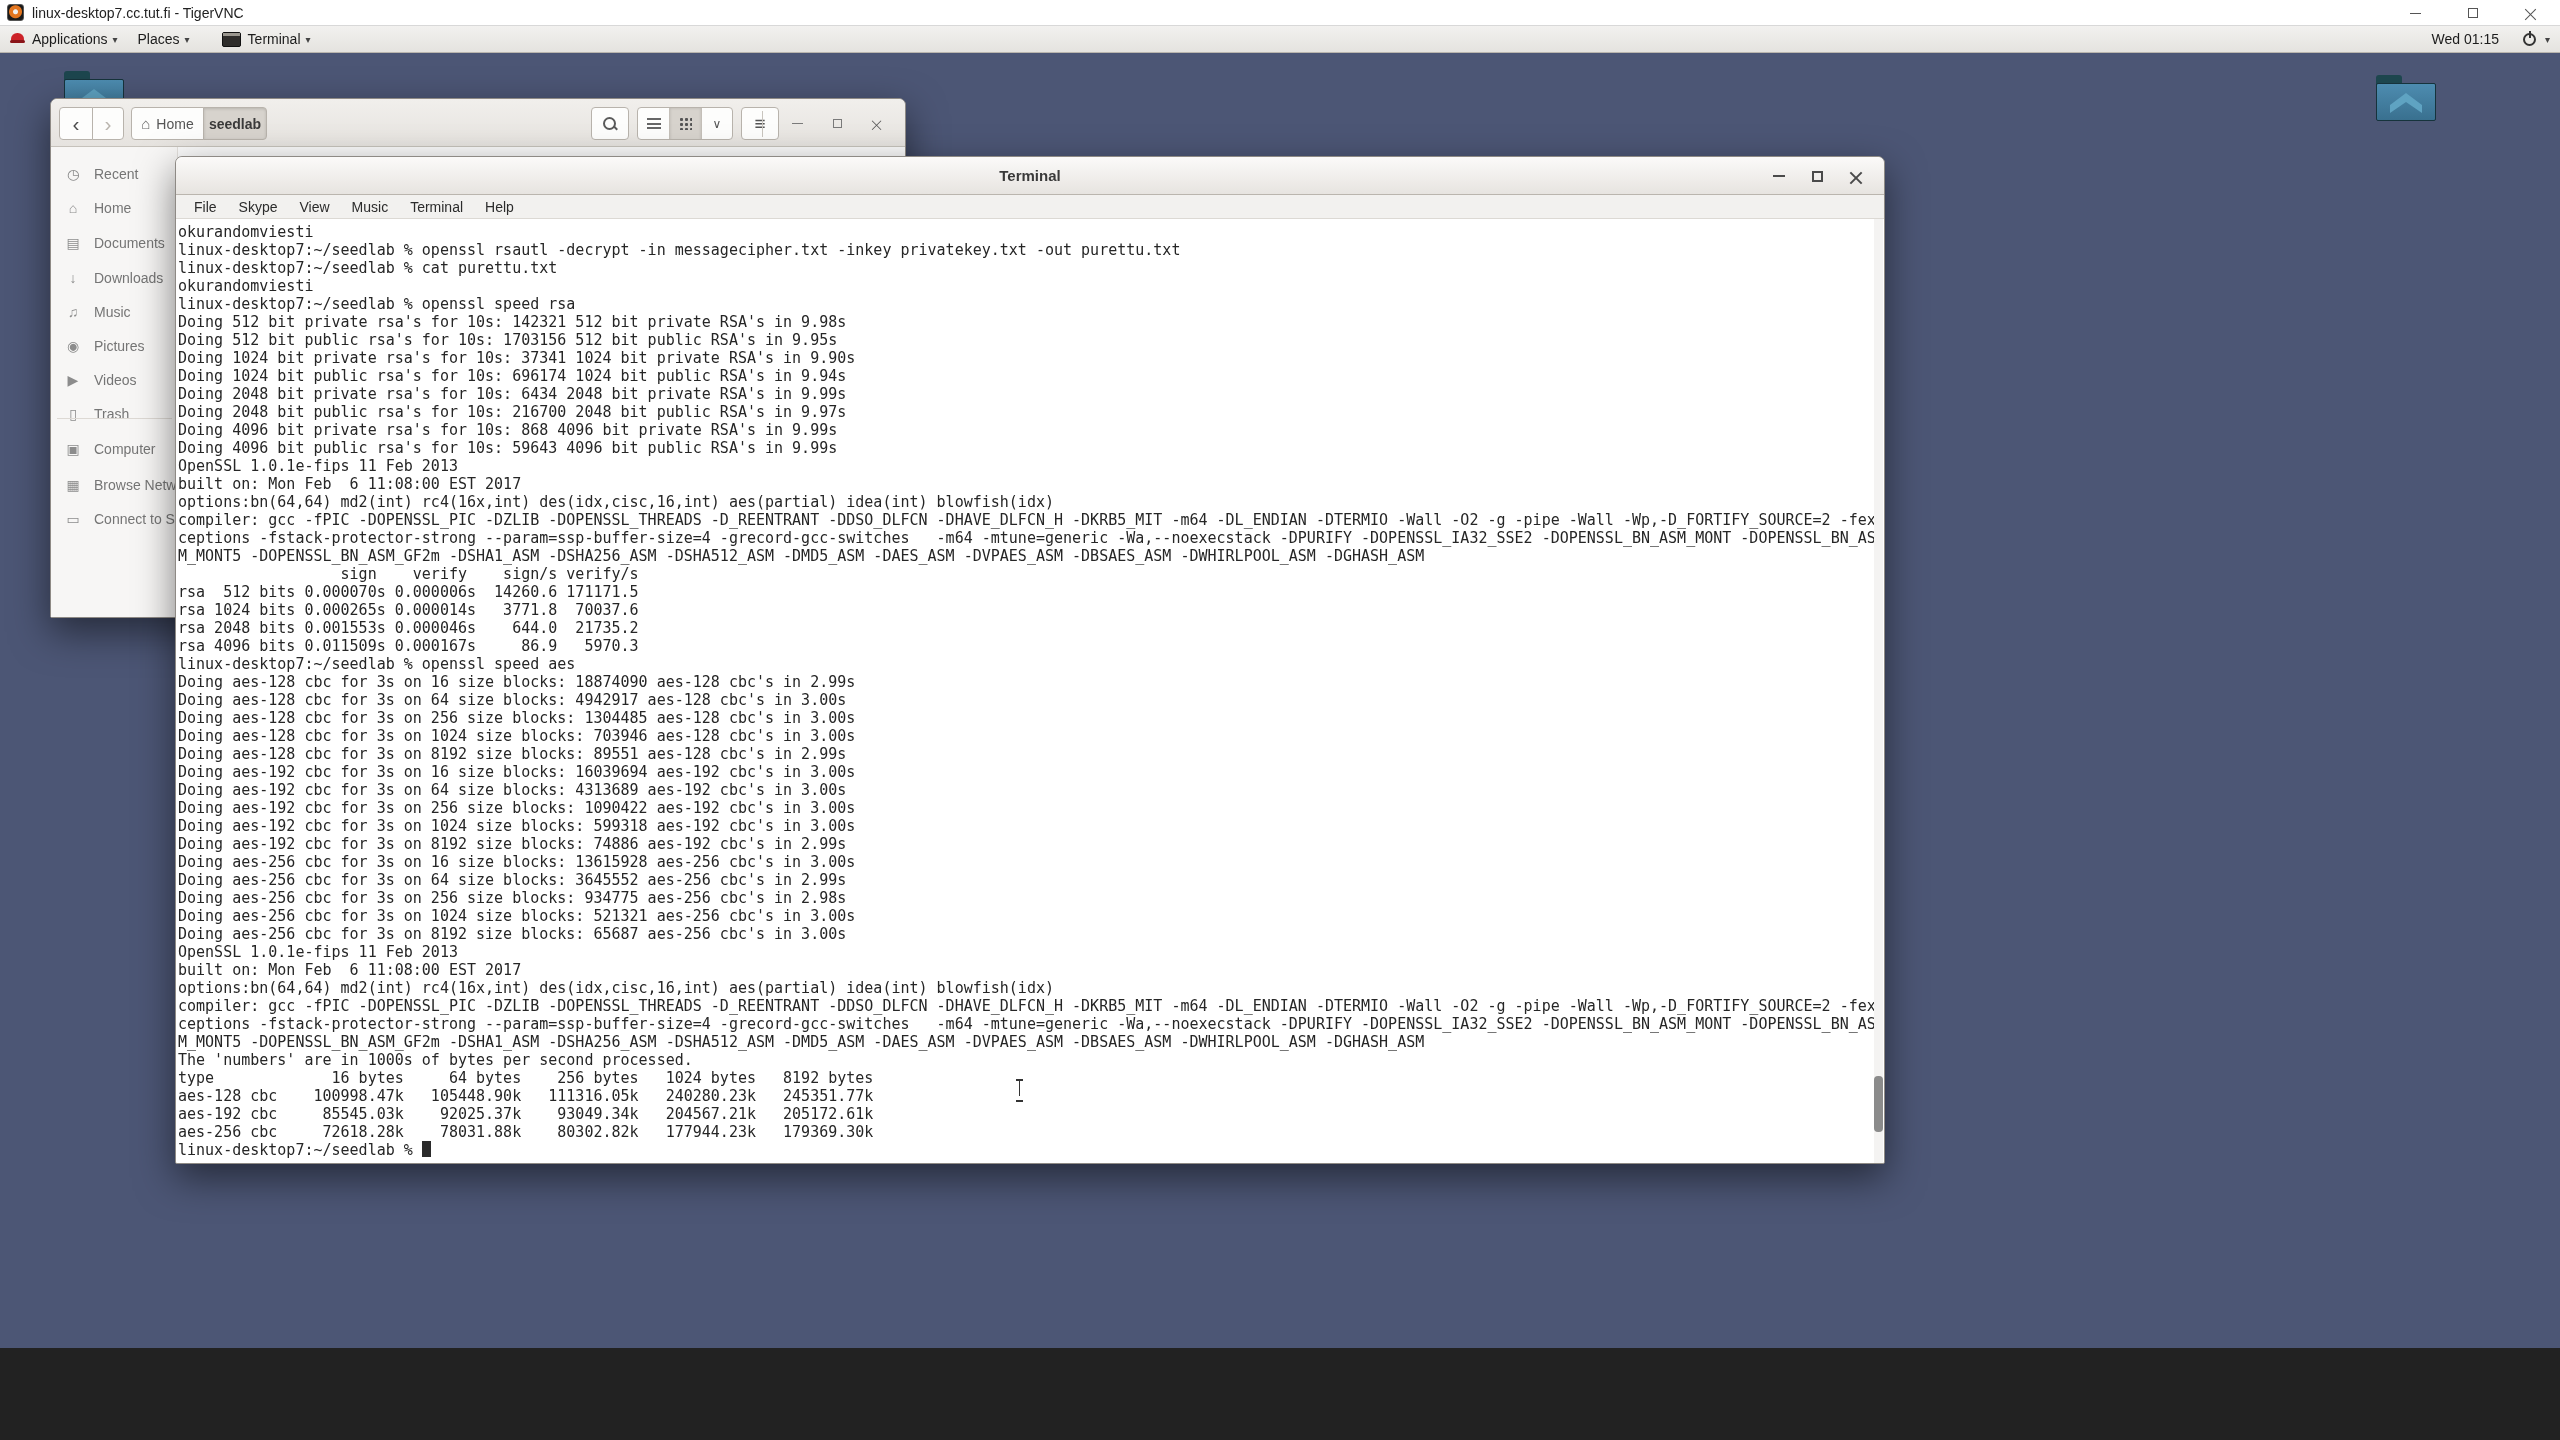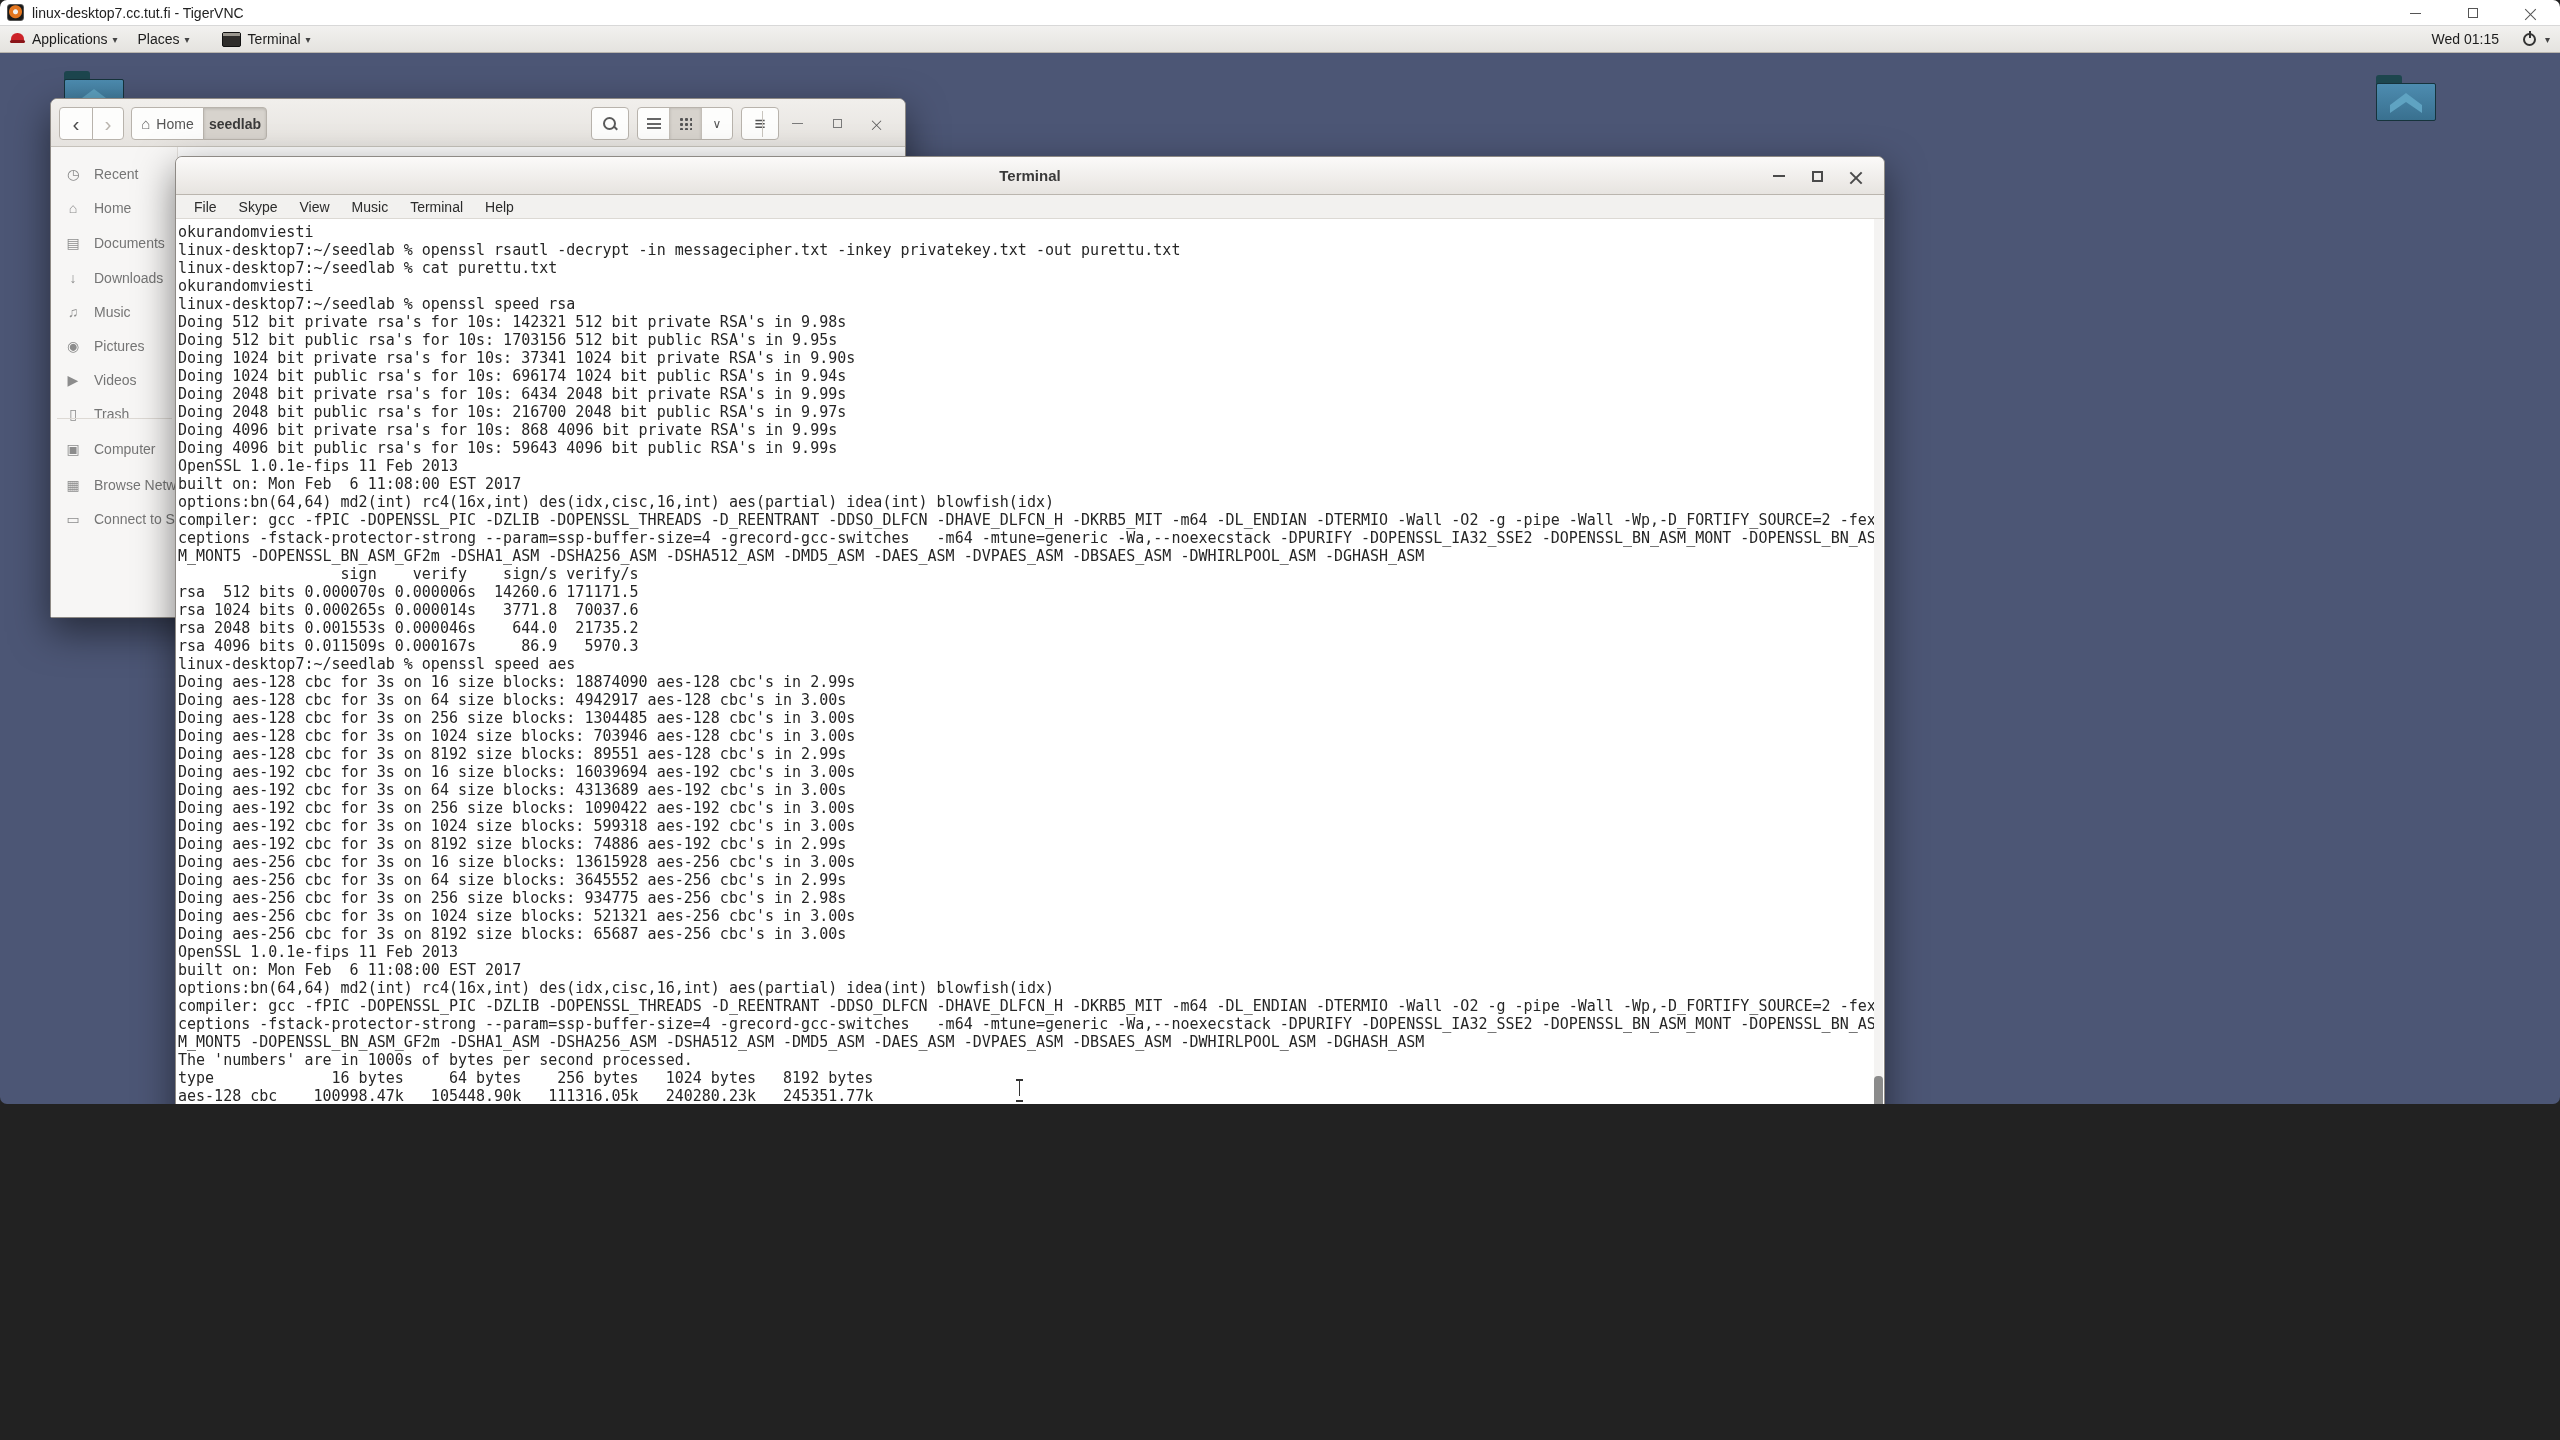--- a/index.html
+++ b/index.html
@@ -1,18 +1,18 @@
 <!DOCTYPE html>
 <html><head>
 <meta charset="utf-8">
 <style>
   * { margin:0; padding:0; box-sizing:border-box; }
   html,body { background:#222; }
-  #screen { position:relative; width:2560px; height:1104px; overflow:hidden;
-            font-family:"Liberation Sans","DejaVu Sans",sans-serif;border-radius:7px; }
+  #screen { position:relative; width:2560px; height:1348px; overflow:hidden;
+            font-family:"Liberation Sans","DejaVu Sans",sans-serif; }
 
   
   .vnc-titlebar { position:absolute; left:0; top:0; width:2560px; height:26px;
     background:#ffffff; border-bottom:1px solid #d8d8d8; display:flex; align-items:center; }
   .vnc-titlebar .app-ico { width:17px; height:17px; margin:0 8px 0 7px; border-radius:3px;
     background:radial-gradient(circle at 50% 45%, #f0f0f0 2px, #e2751f 3px 6px, #1a1a1a 7px); border:1px solid #555; }
   .vnc-title { font-size:14px; color:#222; }
   .vnc-controls { position:absolute; right:0; top:0; height:26px; display:flex; }
   .vnc-btn { width:58px; height:26px; display:flex; align-items:center; justify-content:center; color:#555; }
   .glyph-min { width:11px; height:0; border-top:1px solid #555; }

